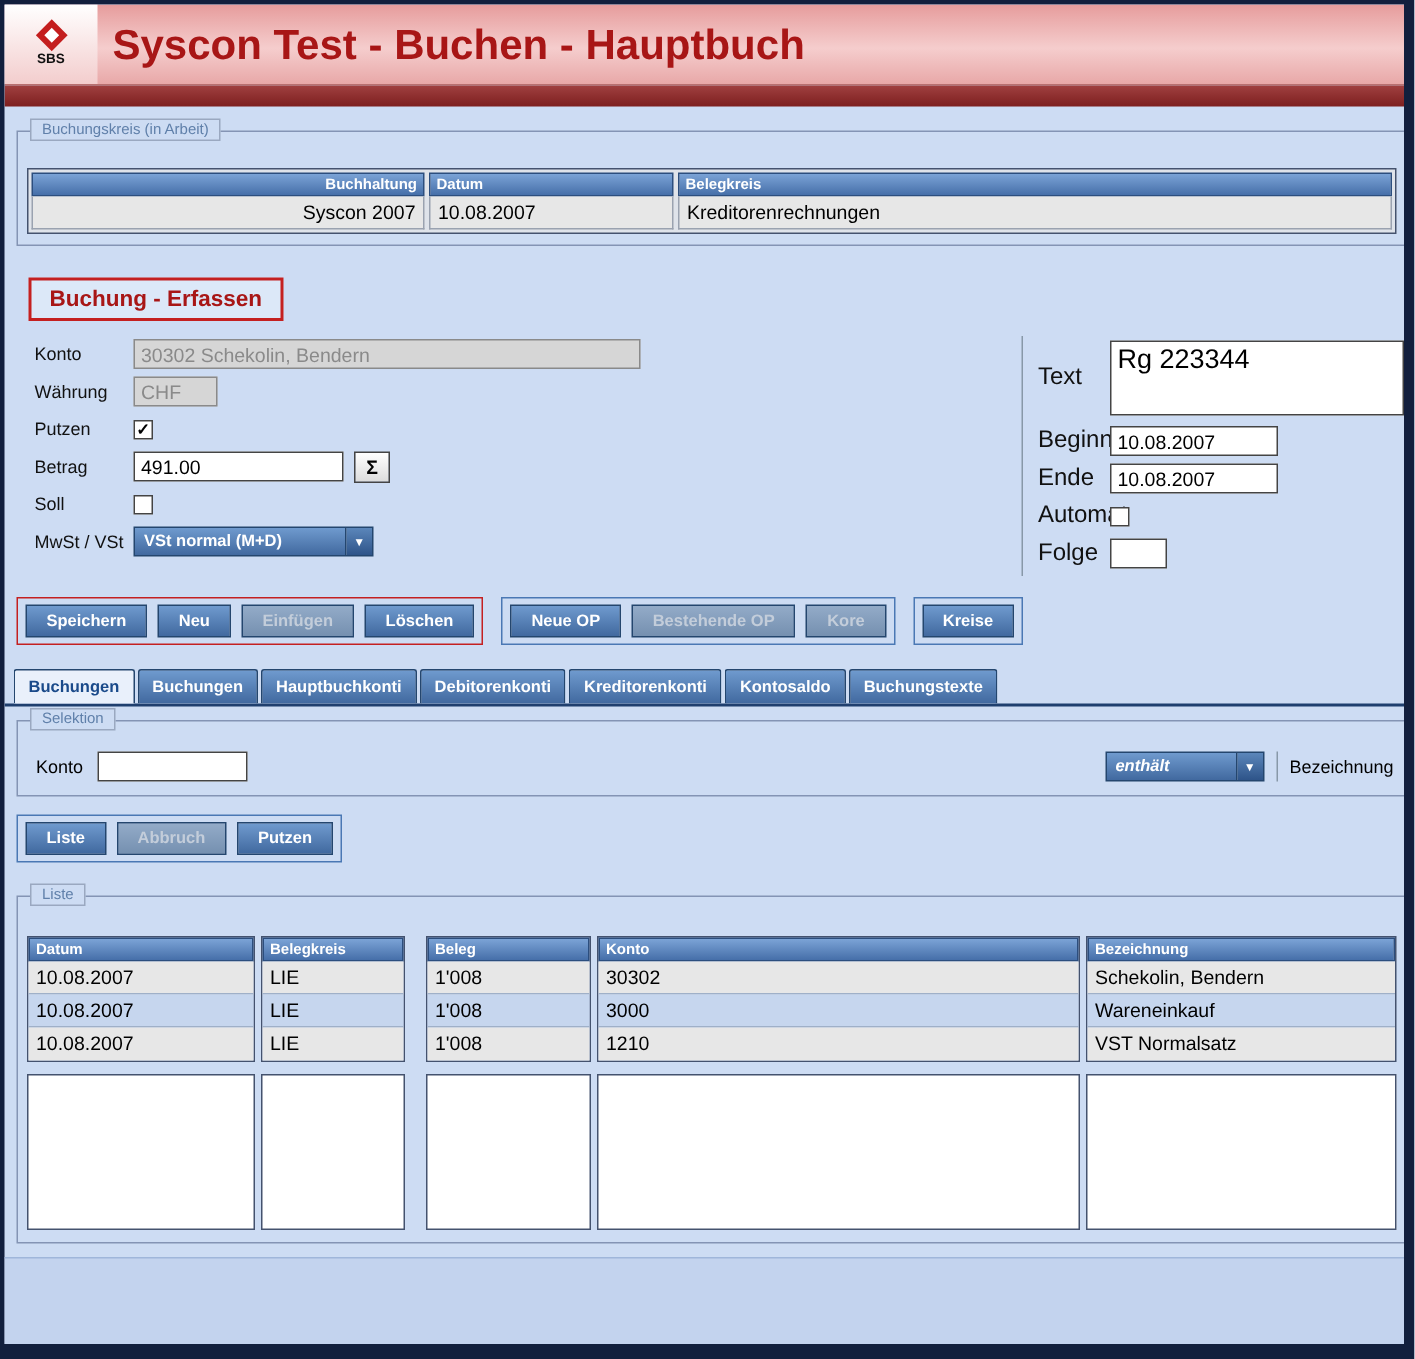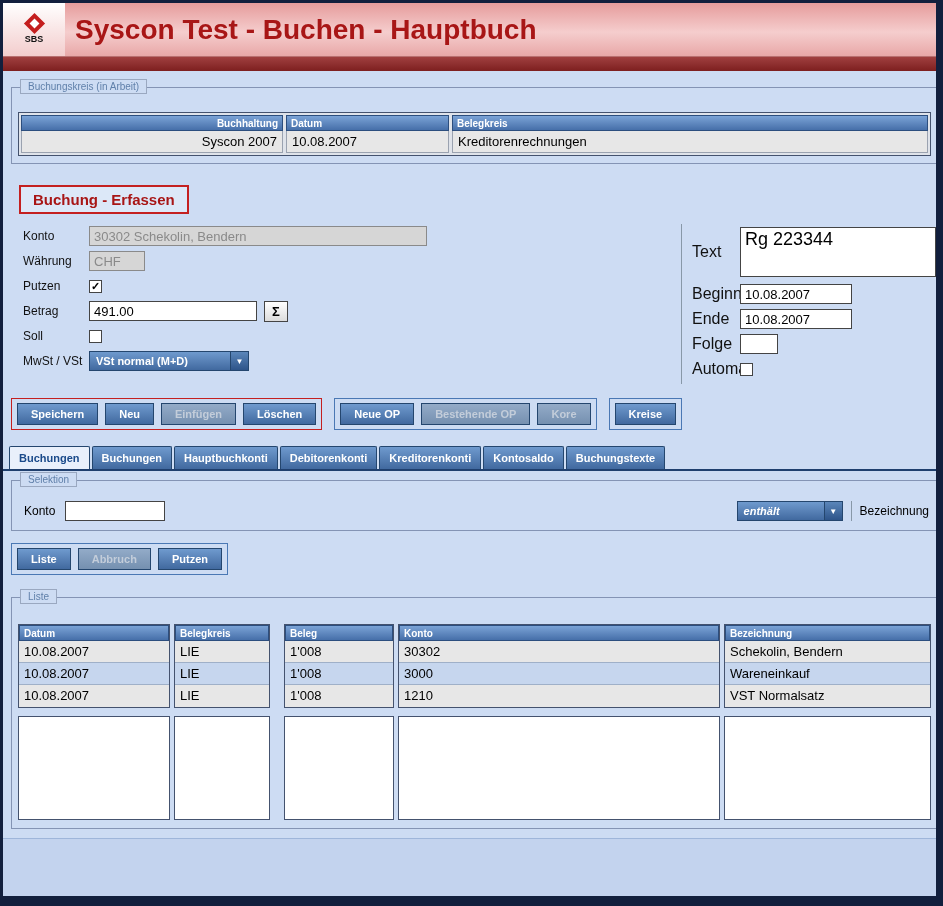--- a/index.html
+++ b/index.html
@@ -140,21 +140,21 @@
         <div class="frow">
           <span class="flabel">Währung</span>
           <input class="tinput disabled" style="width: 56px;" disabled="" value="CHF">
         </div>
         <div class="frow">
           <span class="flabel">Putzen</span>
           <span class="checkbox checked"></span>
         </div>
         <div class="frow">
           <span class="flabel">Betrag</span>
-          <input class="tinput" style="width: 168px;" value="491.00">
+          <input class="tinput" style="width: 140px;" value="491.00">
           <span class="sigma-btn">
               <span>Σ</span>
             </span>
         </div>
         <div class="frow">
           <span class="flabel">Soll</span>
           <span class="checkbox"></span>
         </div>
         <div class="frow">
           <span class="flabel">MwSt / VSt</span>
@@ -171,26 +171,26 @@
         </div>
         <div class="frow">
           <span class="flabel-r">Beginn</span>
           <input class="tinput" style="width: 112px;" value="10.08.2007">
         </div>
         <div class="frow">
           <span class="flabel-r">Ende</span>
           <input class="tinput" style="width: 112px;" value="10.08.2007">
         </div>
         <div class="frow">
+          <span class="flabel-r">Automat</span>
+          <span class="checkbox"></span>
+        </div>
+        <div class="frow">
           <span class="flabel-r">Folge</span>
           <input class="tinput" style="width: 38px;">
-        </div>
-        <div class="frow">
-          <span class="flabel-r">Automat</span>
-          <span class="checkbox"></span>
         </div>
       </div>
     </div>
 
     
     <div class="btn-row">
       <span class="btn-group bg-red">
         <button class="btn">Speichern</button>
         <button class="btn">Neu</button>
         <button class="btn disabled">Einfügen</button>

